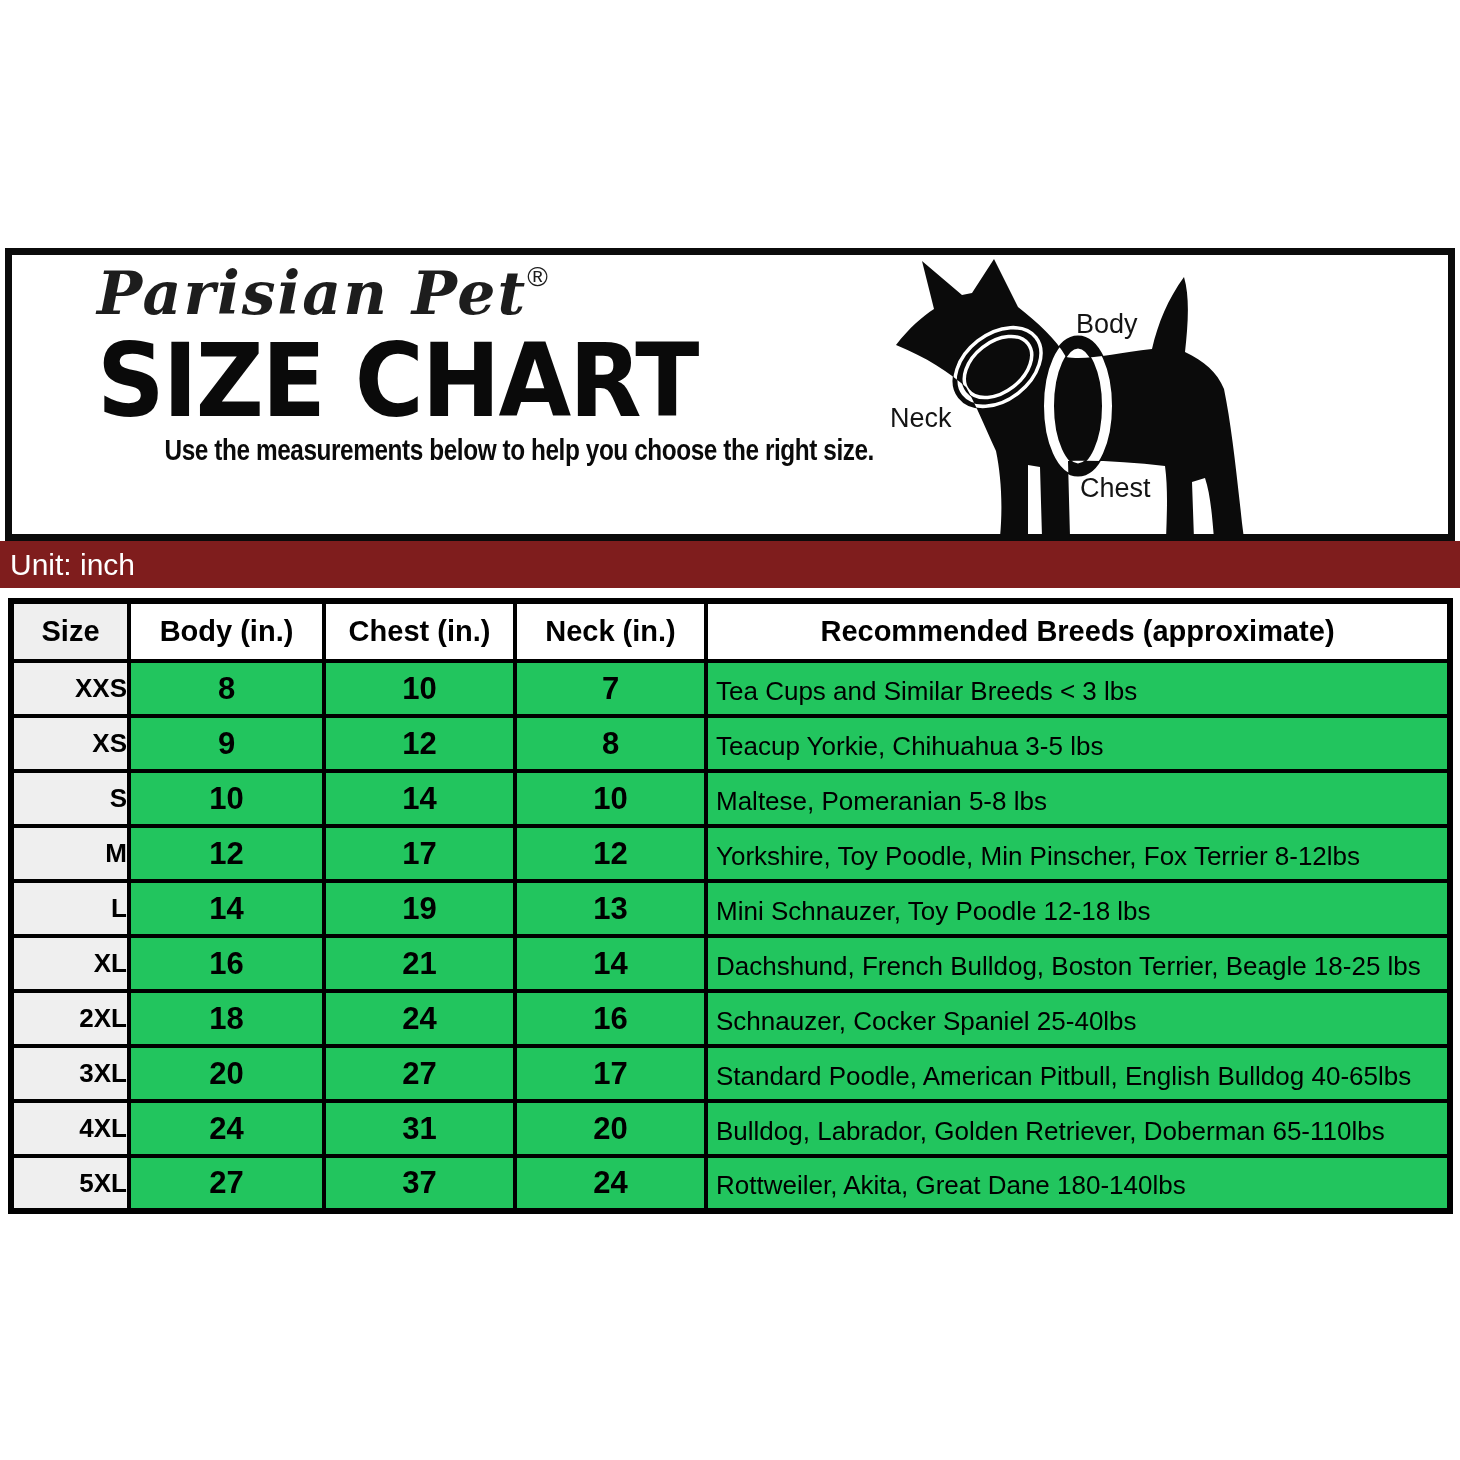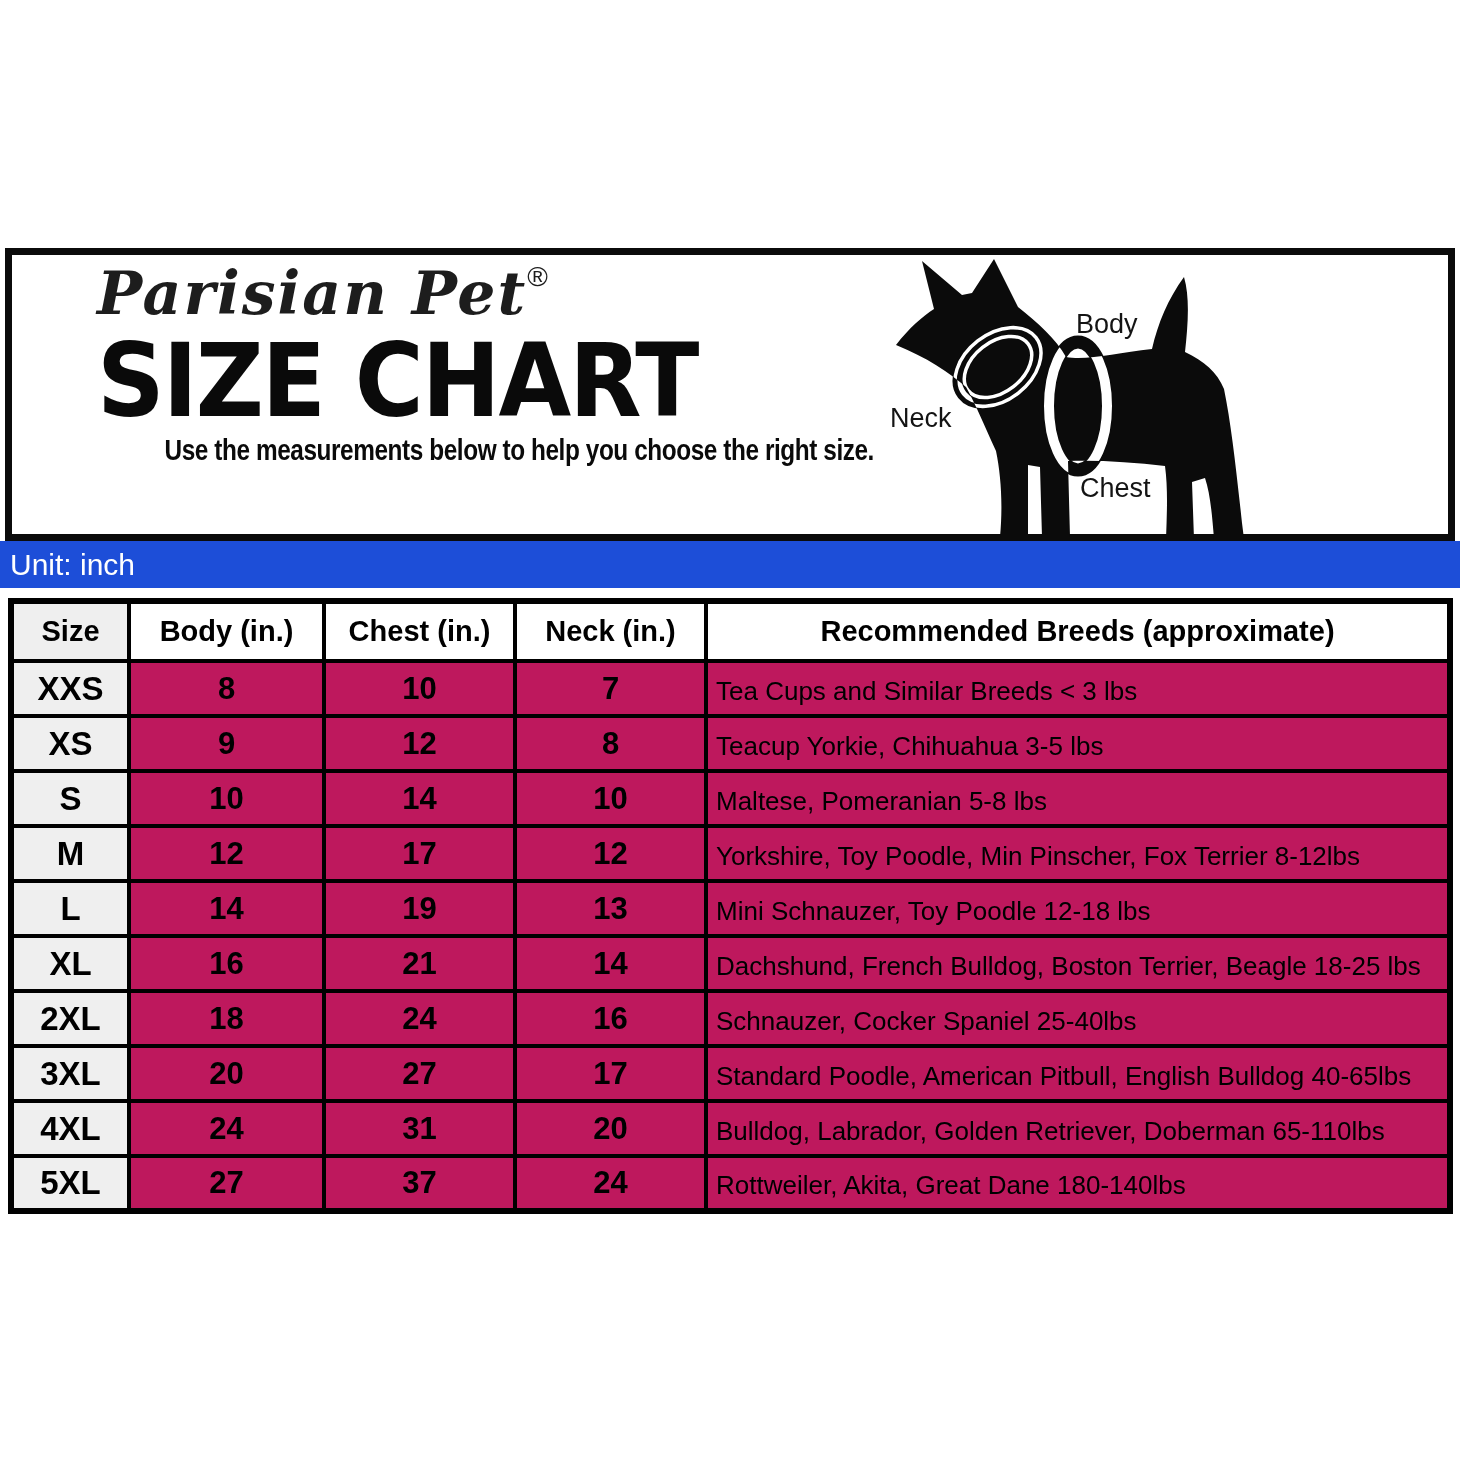--- a/index.html
+++ b/index.html
@@ -90,60 +90,60 @@
     font-family: "Liberation Sans", sans-serif;
     font-size: 27px;
     fill: #141414;
   }
 
   
   .unit-bar {
     position: absolute;
     left: 0; top: 541px;
     width: 1460px; height: 47px;
-    background: #1d4ed8;
+    background: #7f1d1d;
     color: #ffffff;
     display: flex;
     align-items: center;
     padding-left: 10px;
     box-sizing: border-box;
     font-size: 30px;
   }
 
   
   .size-table {
     position: absolute;
     left: 8px; top: 598px;
     width: 1445px;
     border-collapse: collapse;
     table-layout: fixed;
-    background: #be185d;
+    background: #22c55e;
     border: 6px solid #000;
   }
   .size-table col.c1 { width: 118px; }
   .size-table col.c2 { width: 195px; }
   .size-table col.c3 { width: 191px; }
   .size-table col.c4 { width: 191px; }
   .size-table thead tr { height: 60px; }
   .size-table tbody tr { height: 55px; }
   .size-table th, .size-table td {
     border: 4px solid #000;
     padding: 0;
   }
   .size-table th {
     font-size: 29px;
     font-weight: bold;
     text-align: center;
     background: #ffffff;
   }
   .size-table th.gray, .size-table td.size-cell { background: #efefef; }
   td.size-cell {
-    text-align: center;
-    font-weight: bold;
-    font-size: 33px;
+    text-align: right;
+    font-weight: bold;
+    font-size: 26px;
   }
   td.num-cell {
     text-align: center;
     font-weight: bold;
     font-size: 31px;
   }
   td.breed-cell {
     font-size: 26px;
     text-align: left;
     vertical-align: bottom;

